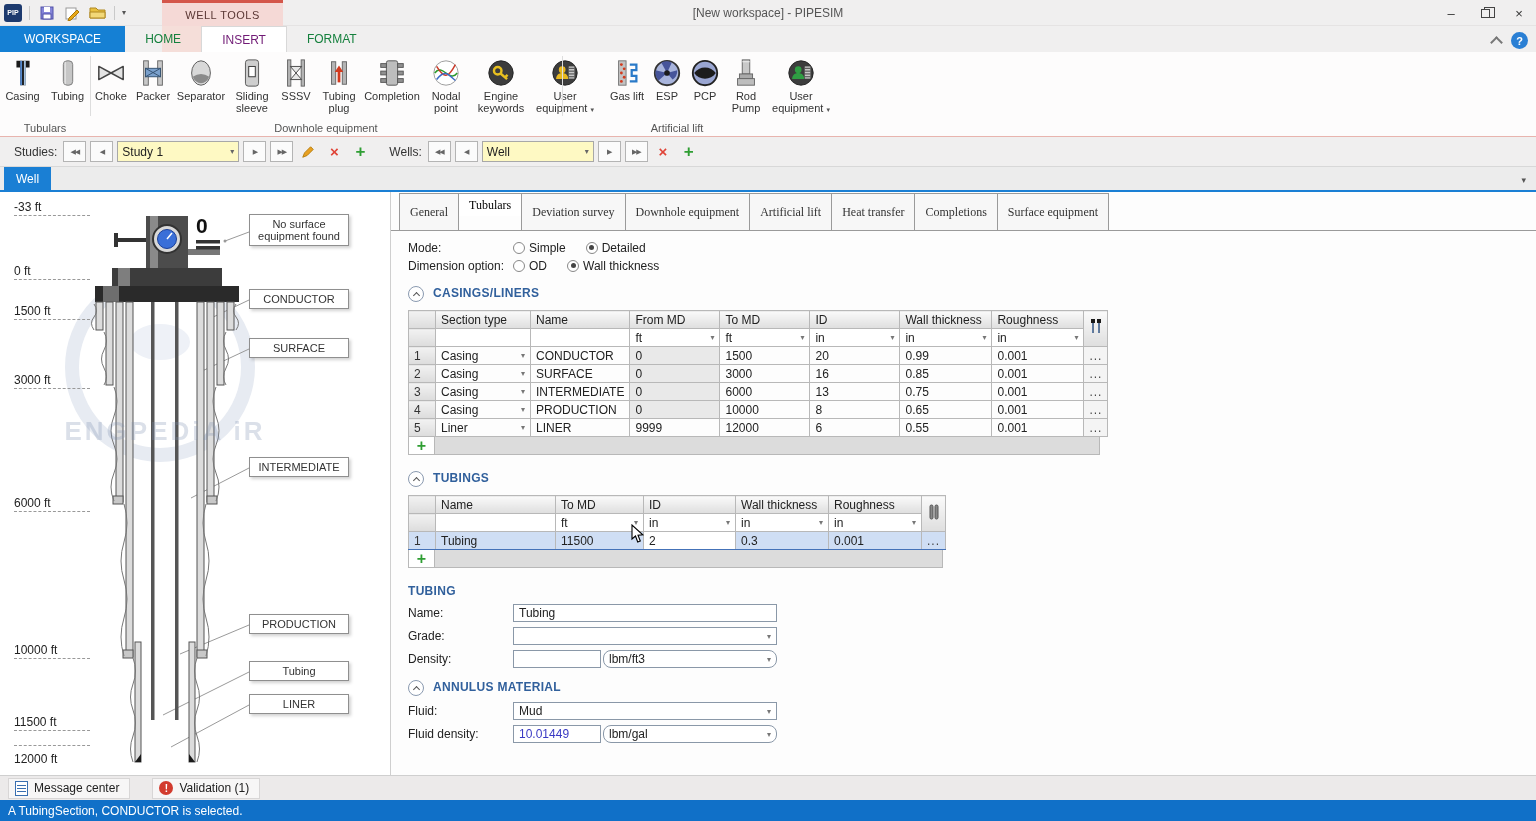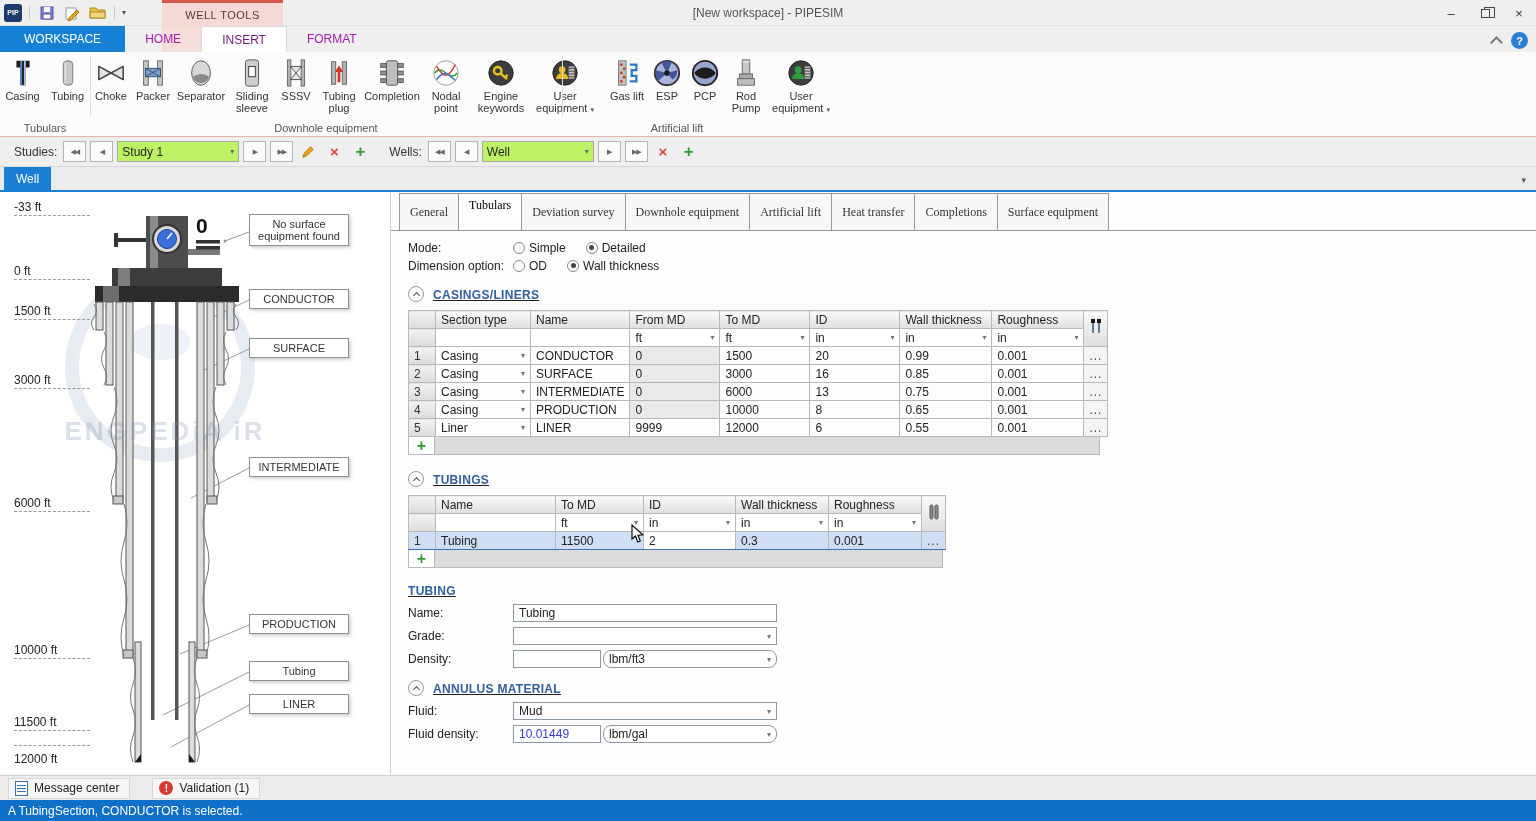--- a/index.html
+++ b/index.html
@@ -16,42 +16,42 @@
   .ctx-tab{position:absolute;left:162px;top:0;width:121px;height:26px;background:#f5d9d6;border-top:3px solid #d4564a;display:flex;align-items:center;justify-content:center;font-size:11px;color:#5a3734;letter-spacing:.5px;}
   .win-title{position:absolute;left:0;right:0;text-align:center;color:#555;font-size:12px;pointer-events:none;}
   .win-controls{position:absolute;right:0;top:0;height:26px;display:flex;z-index:3;}
   .win-btn{width:34px;height:26px;display:flex;align-items:center;justify-content:center;color:#333;font-size:13px;}
   .restore-glyph{width:9px;height:9px;border:1px solid #444;position:relative;background:#f0efef;}
   .restore-glyph:before{content:"";position:absolute;left:2px;top:-3px;width:9px;height:9px;border:1px solid #444;z-index:-1;}
 
   
   .ribbontabs{height:26px;background:#f0efef;display:flex;align-items:stretch;position:relative;}
   .ctx-under{position:absolute;left:162px;top:0;width:121px;height:26px;background:#f5ded9;}
-  .rtab{padding:0 20px;display:flex;align-items:center;font-size:12px;color:#a21caf;position:relative;z-index:2;}
+  .rtab{padding:0 20px;display:flex;align-items:center;font-size:12px;color:#15803d;position:relative;z-index:2;}
   .rtab.workspace{background:#1580d4;color:#fff;padding:0 24px;}
   .rtab.active{background:#fff;color:#701a75;border:1px solid #d8d8d8;border-bottom:none;}
   .ribbon-mini{position:absolute;right:8px;bottom:3px;display:flex;gap:10px;align-items:center;z-index:2;}
   .chev-up{width:9px;height:9px;border-left:2px solid #777;border-top:2px solid #777;transform:rotate(45deg);margin-top:4px;}
   .help-circ{width:17px;height:17px;border-radius:50%;background:#2a7fd4;color:#fff;display:flex;align-items:center;justify-content:center;font-weight:bold;font-size:11px;}
 
   
   .ribbon{height:85px;background:#fdfcfc;border-bottom:1px solid #e8b4ae;position:relative;display:flex;}
   .rgroup-sep{position:absolute;top:4px;bottom:20px;width:1px;background:#ddd;}
   .rbtn{display:flex;flex-direction:column;align-items:center;padding-top:4px;cursor:default;}
   .ricon{height:32px;display:flex;align-items:flex-end;justify-content:center;}
   .ricon svg{width:30px;height:30px;}
   .rlabel{font-size:11px;color:#333;text-align:center;line-height:12px;margin-top:2px;white-space:pre-line;}
   .rdd{font-size:7px;color:#555;}
   .grouplabel{position:absolute;bottom:2px;font-size:11px;color:#555;text-align:center;}
 
   
   .studiesbar{height:30px;background:#f0efef;border-bottom:1px solid #d8d8d8;display:flex;align-items:center;gap:4px;padding-left:14px;}
   .sb-label{color:#333;margin-right:2px;}
   .sb-btn{width:23px;height:21px;border:1px solid #b4b4b4;background:#fbfbfb;display:flex;align-items:center;justify-content:center;color:#666;font-size:7px;letter-spacing:-1px;}
-  .sb-select{height:21px;border:1px solid #a8a8a8;background:#bef264;display:flex;align-items:center;padding:0 4px;justify-content:space-between;}
+  .sb-select{height:21px;border:1px solid #a8a8a8;background:#fef9c3;display:flex;align-items:center;padding:0 4px;justify-content:space-between;}
   .sb-select .dd{font-size:8px;color:#666;margin-left:6px;}
   .sb-tool{width:22px;height:21px;display:flex;align-items:center;justify-content:center;font-weight:bold;}
   .tool-x{color:#e04438;font-size:15px;}
   .tool-plus{color:#2f9e33;font-size:17px;}
 
   
   .doctabs{height:25px;background:#ececec;position:relative;border-bottom:2px solid #1a7fd4;display:flex;align-items:flex-end;}
   .doctab{margin-left:4px;height:23px;background:#1a7fd4;color:#fff;display:flex;align-items:center;padding:0 12px;font-size:12px;}
   .doctabs-dd{position:absolute;right:10px;bottom:5px;font-size:9px;color:#555;}
 
@@ -69,21 +69,21 @@
   .editor{flex:1;position:relative;background:#fdfdfd;overflow:hidden;}
   .etabs{display:flex;padding-left:8px;margin-top:1px;border-bottom:1px solid #9a9a9a;height:38px;font-family:Liberation Serif, serif;}
   .etab{border:1px solid #9a9a9a;border-bottom:none;background:#f7f7f7;color:#333;padding:0 10px;display:flex;align-items:center;font-size:12px;margin-right:-1px;}
   .etab.active{background:#fff;color:#000;position:relative;z-index:2;height:23px;margin-bottom:-1px;}
   .econtent{padding:8px 0 0 17px;}
   .frow{display:flex;align-items:center;height:17px;margin-bottom:1px;}
   .flabel{width:105px;color:#222;}
   .radio{width:12px;height:12px;border:1px solid #888;border-radius:50%;background:#fff;margin-right:4px;position:relative;}
   .radio.checked:after{content:"";position:absolute;left:2.5px;top:2.5px;width:5px;height:5px;border-radius:50%;background:#444;}
   .ropt{display:flex;align-items:center;margin-right:20px;}
-  .sechead{display:flex;align-items:flex-end;gap:9px;margin:12px 0 8px 0;text-decoration:underline;}
+  .sechead{display:flex;align-items:flex-start;gap:9px;margin:12px 0 8px 0;}
   .collapse-circ{width:16px;height:16px;border:1px solid #8a9ab0;border-radius:50%;display:flex;align-items:center;justify-content:center;background:#fff;}
   .collapse-circ .chev{width:5px;height:5px;border-left:1.5px solid #555;border-top:1.5px solid #555;transform:rotate(45deg);margin-top:3px;}
   .sectitle{color:#31609c;font-weight:bold;font-size:12px;letter-spacing:.3px;}
 
   table.grid{border-collapse:collapse;table-layout:fixed;}
   table.grid td,table.grid th{border:1px solid #b8b8b8;font-weight:normal;font-size:12px;padding:0 5px;height:18px;text-align:left;overflow:hidden;white-space:nowrap;}
   th.colhead{background:linear-gradient(#fafafa,#dedede);height:21px;color:#222;}
   td.rownum{background:linear-gradient(#f2f2f2,#dcdcdc);text-align:center;color:#333;padding:0;}
   th.cornercell{background:linear-gradient(#f2f2f2,#dcdcdc);}
   td.unitcell{background:#fff;height:19px;}

